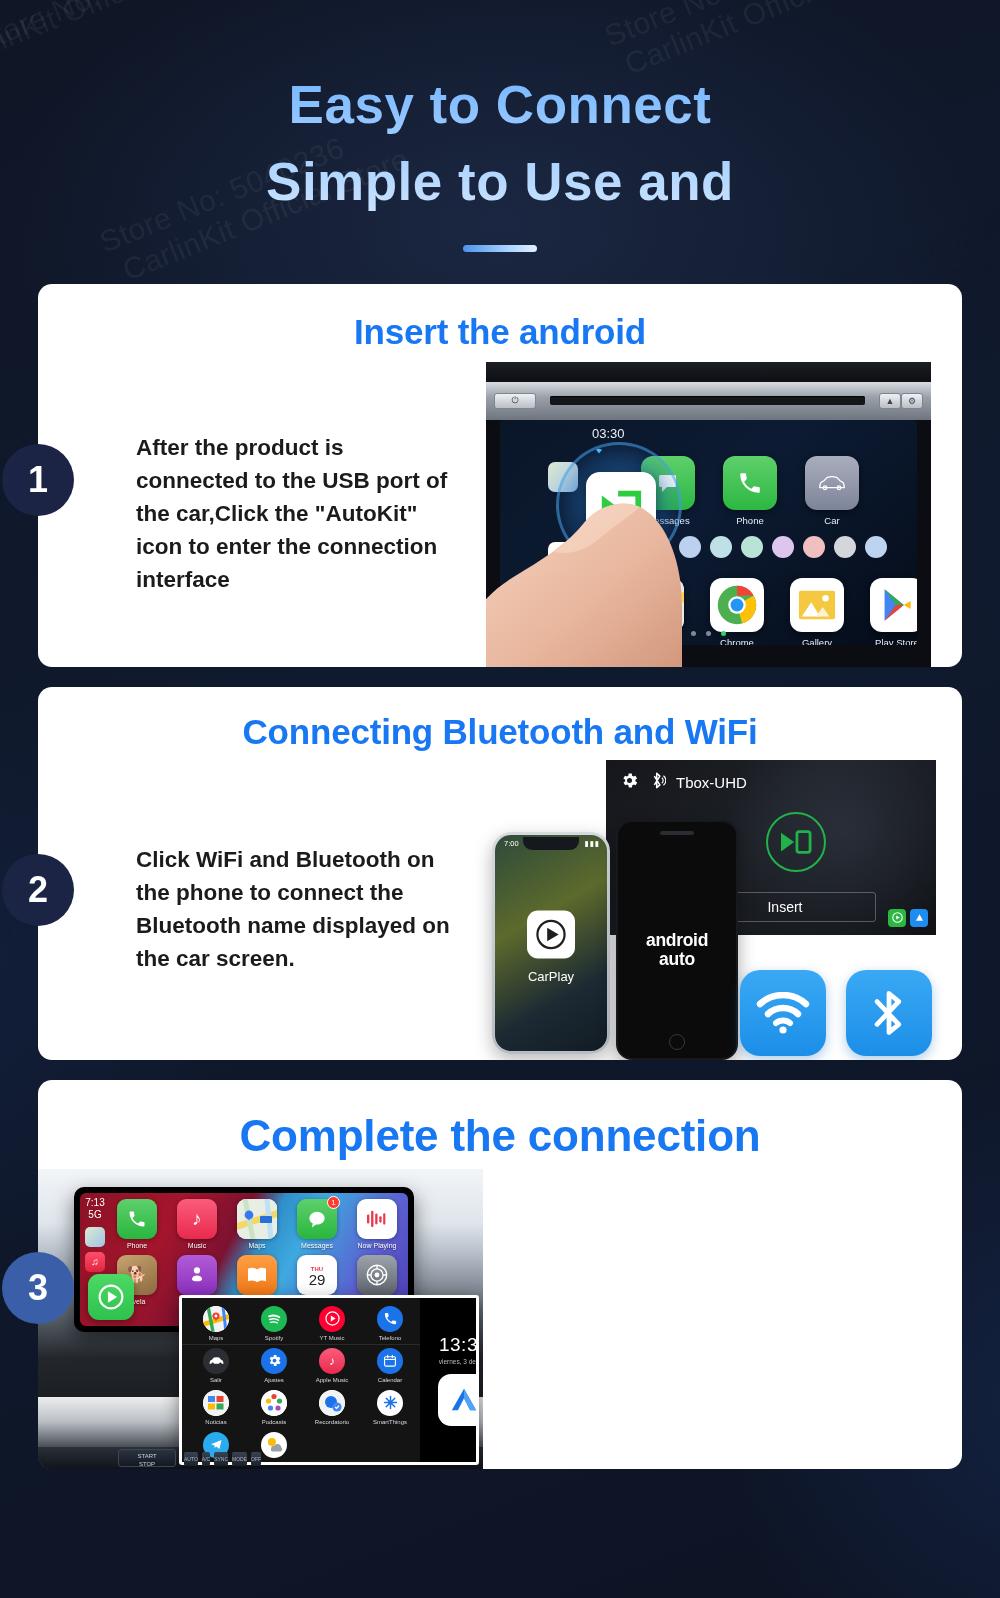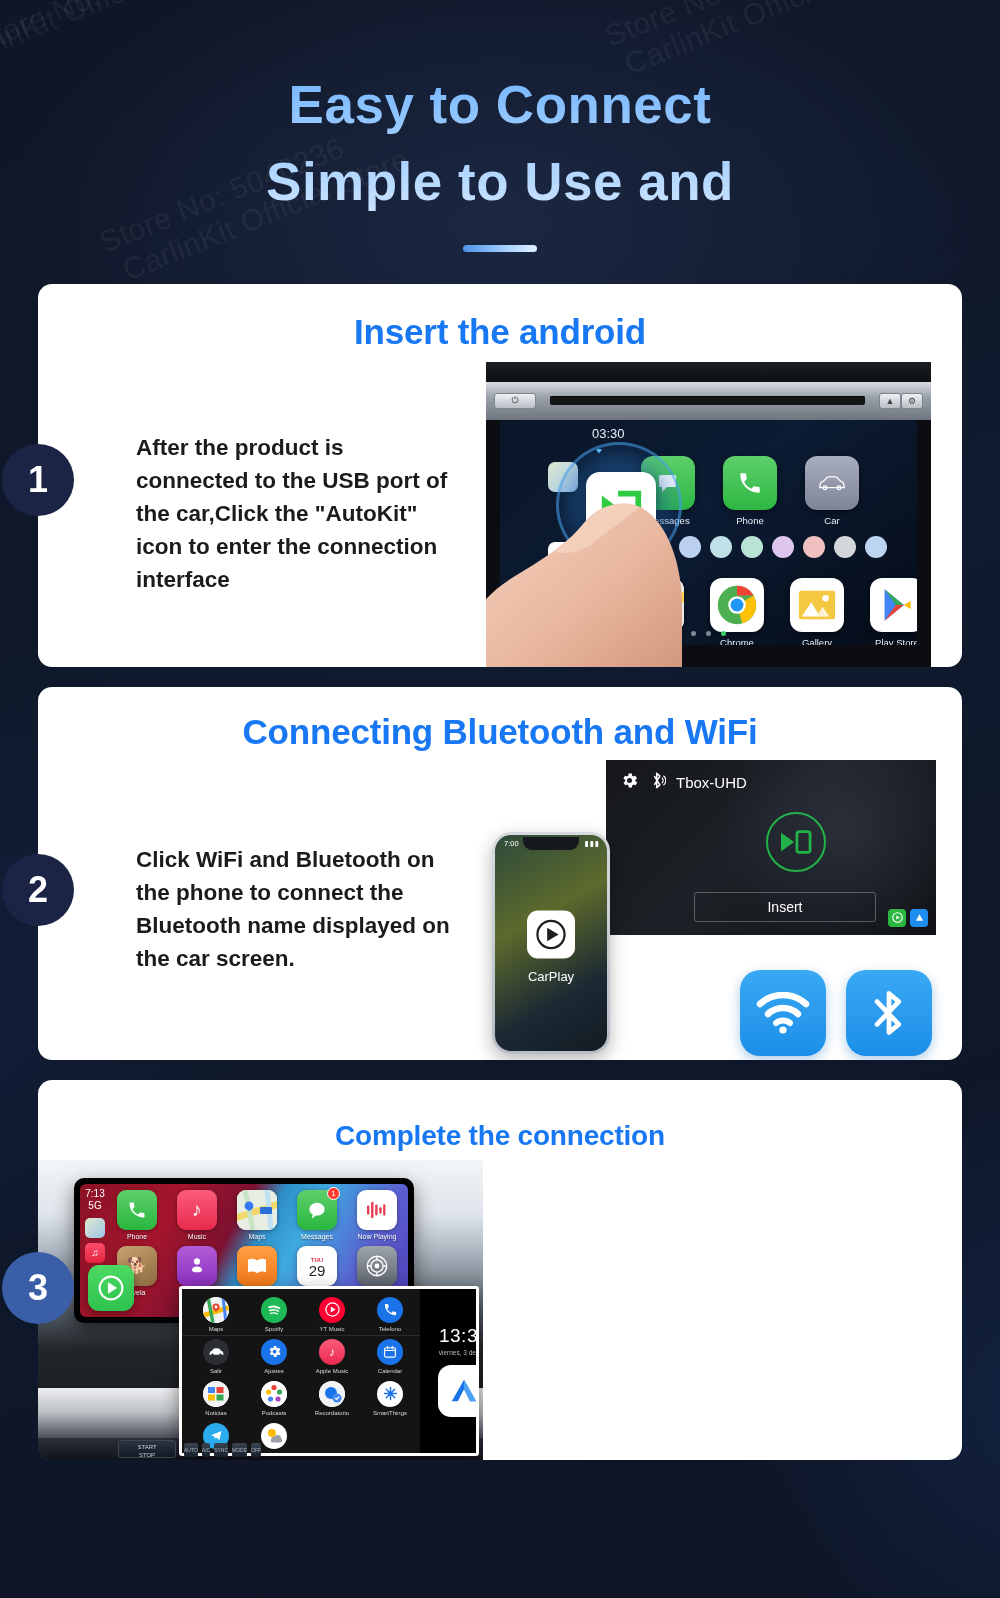--- a/index.html
+++ b/index.html
@@ -96,21 +96,21 @@
   }
   .card-inner { position: relative; overflow: hidden; border-radius: 14px; }
   .card-title {
     text-align: center;
     color: #1877f2;
     font-weight: 700;
     letter-spacing: -0.2px;
   }
   .card1 .card-title { font-size: 35px; padding: 28px 0 10px; }
   .card2 .card-title { font-size: 35px; padding: 25px 0 8px; }
-  .card3 .card-title { font-size: 28px; padding: 40px 0 8px; }
+  .card3 .card-title { font-size: 44px; padding: 31px 0 8px; }
 
   .card-body {
     display: flex;
     align-items: center;
     position: relative;
   }
   .step-text {
     color: #1b1b1b;
     font-size: 22.5px;
     line-height: 1.46;
@@ -689,20 +689,28 @@
                       <svg width="34" height="34" viewBox="0 0 40 40">
                           <circle cx="20" cy="20" r="16" fill="none" stroke="#1f1f1f" stroke-width="2.6"></circle>
                           <path d="M15.5 12 L29 20 L15.5 28 Z" fill="#1f1f1f"></path>
                         </svg>
                     </div>
                     <div class="cp-label">CarPlay</div>
                   </div>
                 </div>
               </div>
 
+              <div class="phone-android">
+                <div class="aa-speaker"></div>
+                <div class="aa-logo">
+                  <div>android</div>
+                  <div>auto</div>
+                </div>
+                <div class="aa-home"></div>
+              </div>
 
               <div class="big-btns">
                 <div class="big-btn">
                   <svg width="54" height="42" viewBox="0 0 54 42">
                     <path d="M4 12 A34 34 0 0 1 50 12" fill="none" stroke="#fff" stroke-width="6.5" stroke-linecap="round"></path>
                     <path d="M12 22 A22 22 0 0 1 42 22" fill="none" stroke="#fff" stroke-width="6.5" stroke-linecap="round"></path>
                     <path d="M20 31 A11 11 0 0 1 34 31" fill="none" stroke="#fff" stroke-width="6" stroke-linecap="round"></path>
                     <circle cx="27" cy="38" r="3.6" fill="#fff"></circle>
                   </svg>
                 </div>

